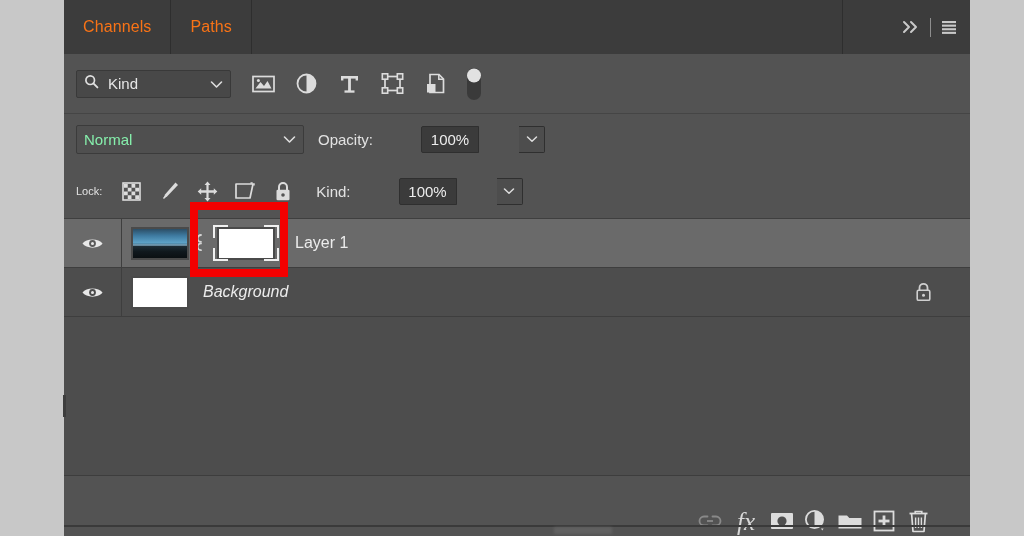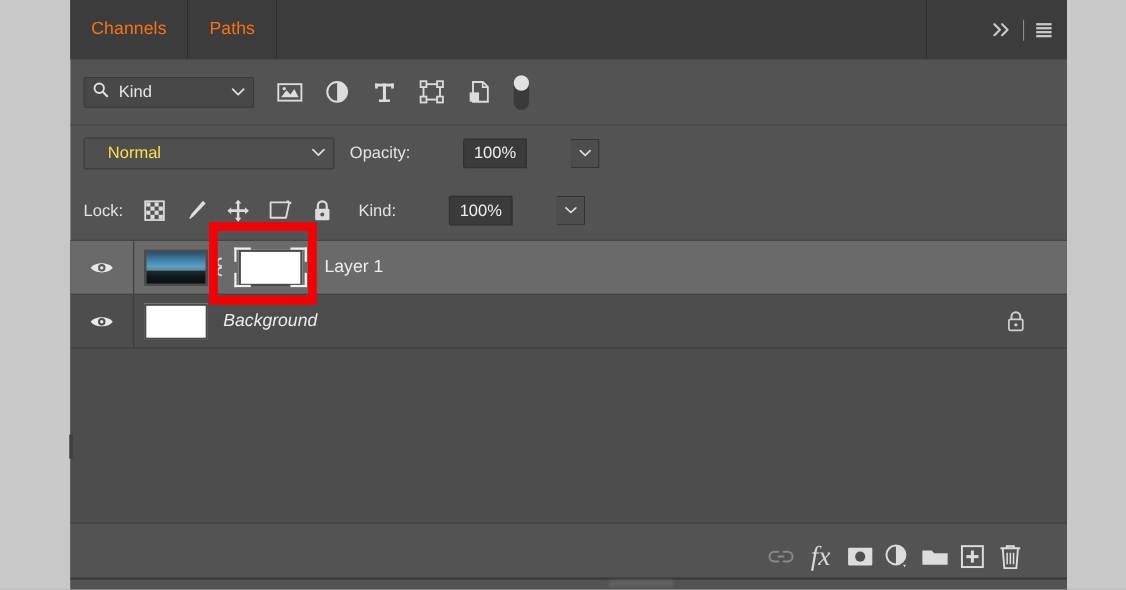--- a/index.html
+++ b/index.html
@@ -134,21 +134,21 @@
     height: 29px;
     background: #4f4f4f;
     border: 1px solid #3b3b3b;
     border-radius: 2px;
     display: flex;
     align-items: center;
     padding: 0 7px;
     box-sizing: border-box;
     cursor: pointer;
   }
-  .blend-label { flex: 1; font-size: 15px; color: #fde047; margin-left: 14px; }
+  .blend-label { flex: 1; font-size: 15px; color: #86efac; }
 
   .numfield-group {
     display: flex;
     align-items: center;
     margin-left: 14px;
     gap: 40px;
   }
   .numfield-caption {
     font-size: 15px;
     color: #e2e2e2;
@@ -189,21 +189,21 @@
     left: 0; top: 164px;
     width: 100%;
     height: 55px;
     display: flex;
     align-items: center;
     padding: 0 12px;
     box-sizing: border-box;
     border-bottom: 1px solid #3f3f3f;
   }
   .lock-caption {
-    font-size: 15px;
+    font-size: 11px;
     color: #e2e2e2;
     margin-right: 10px;
   }
   .lock-icons { display: flex; align-items: center; }
   .lock-icons .icon-btn { width: 38px; height: 32px; }
 
   
   .layers-list {
     position: absolute;
     left: 0; top: 219px;
@@ -306,21 +306,21 @@
   
   .bottom-bar {
     position: absolute;
     left: 0;
     bottom: 0;
     width: 100%;
     height: 61px;
     background: #535353;
     border-top: 1px solid #3d3d3d;
     display: flex;
-    align-items: center;
+    align-items: flex-end;
     justify-content: flex-end;
     padding-right: 37px;
     gap: 4px;
     box-sizing: border-box;
   }
   .bottom-bar .icon-btn { width: 30px; height: 30px; }
   .disabled { opacity: .42; }
 
   .fx-text {
     font-family: "Liberation Serif", serif;

